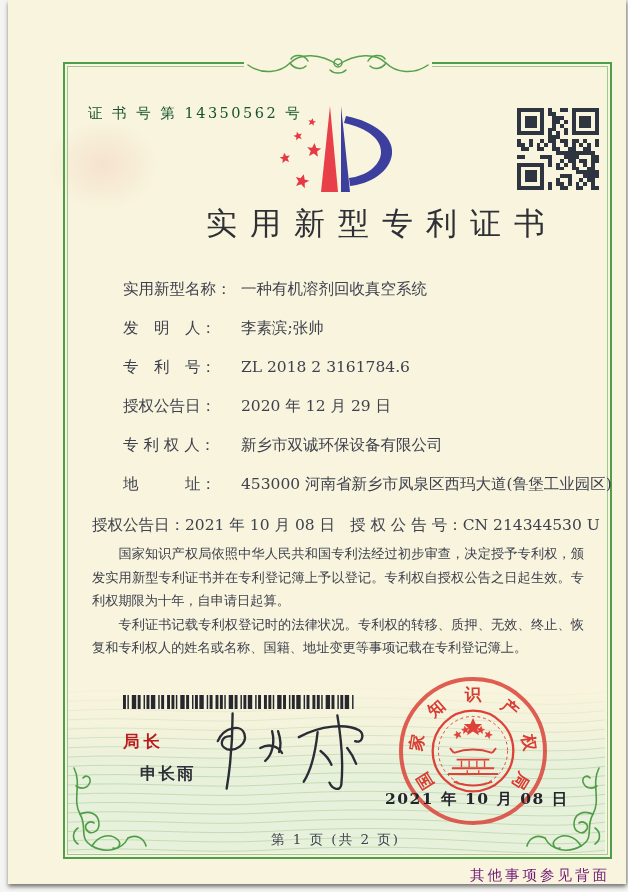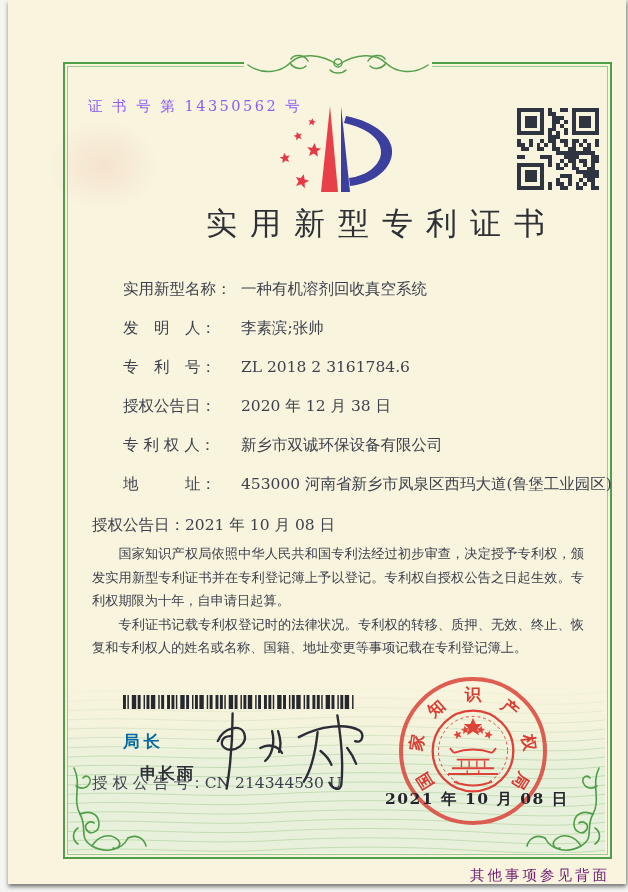--- a/index.html
+++ b/index.html
@@ -15,39 +15,39 @@
   
   .frame{position:absolute;left:55px;top:62px;width:545px;height:793px;border:2px solid var(--frame);}
   .frame-inner{position:absolute;inset:2px;border:1px solid var(--frame-light);}
   
   .band{position:absolute;left:60px;top:686px;width:537px;height:167px;overflow:hidden;
         background:linear-gradient(180deg,rgba(231,241,221,0) 0%,rgba(229,240,218,.9) 55%);
         -webkit-mask-image:linear-gradient(180deg,transparent,#000 45%);
         mask-image:linear-gradient(180deg,transparent,#000 45%);}
   .band svg{display:block;}
   
-  .cert-no{left:80px;top:97px;font-size:14.5px;letter-spacing:2.5px;color:#8b5cf6;}
+  .cert-no{left:80px;top:104px;font-size:14.5px;letter-spacing:2.5px;color:#14532d;}
   .title{left:55px;top:203px;width:625px;text-align:center;font-size:31px;letter-spacing:13px;
          text-indent:13px;color:#2e3036;font-weight:500;}
   .fields{left:84px;top:278px;width:494px;color:var(--ink);font-size:15.5px;margin-left:31px;}
   .field-row{display:flex;line-height:22px;margin-bottom:17px;}
   .field-row .lbl{white-space:pre;flex:0 0 118px;}
   .field-row .val{white-space:pre;}
-  .grant-row{left:84px;top:514px;width:494px;display:flex;color:var(--ink);font-size:15.5px;line-height:22px;flex-direction:column;}
+  .grant-row{left:84px;top:514px;width:494px;display:flex;color:var(--ink);font-size:15.5px;line-height:22px;}
   .grant-left{flex:0 0 258px;white-space:pre;}
   .grant-right{white-space:pre;}
   .paras{left:84px;top:542px;width:492px;color:#3e414d;font-size:13.2px;line-height:23.5px;
          text-align:justify;}
   .paras p{margin:0;text-indent:2em;}
   
   .barcode{left:115px;top:694px;width:232px;height:14px;}
   .barcode svg{width:100%;height:100%;}
   
   .signer-title{left:115px;top:731px;font-family:"DejaVu Sans","Liberation Sans",sans-serif;
-                font-size:16.5px;font-weight:600;letter-spacing:4px;color:#0369a1;}
+                font-size:16.5px;font-weight:600;letter-spacing:4px;color:#b91c1c;}
   .signer-name{left:115px;top:763px;font-family:"DejaVu Sans","Liberation Sans",sans-serif;
                font-size:16.5px;font-weight:600;letter-spacing:2px;color:#2e3038;margin-left:17px;}
   .signature{left:192px;top:703px;width:168px;height:96px;}
   
   .seal{left:391px;top:677px;width:148px;height:148px;border-radius:50%;
         border:4px solid rgba(217,60,50,.82);box-sizing:border-box;}
   .seal-ring{position:absolute;inset:0;}
   .seal-ring span{position:absolute;left:50%;top:50%;width:22px;height:22px;margin:-11px 0 0 -11px;
         display:flex;align-items:center;justify-content:center;color:var(--seal);
         font-size:16.5px;font-weight:700;transform-origin:center;}
@@ -290,21 +290,21 @@
         <div class="field-row">
           <span class="lbl">发　明　人：</span>
           <span class="val">李素滨;张帅</span>
         </div>
         <div class="field-row">
           <span class="lbl">专　利　号：</span>
           <span class="val">ZL 2018 2 3161784.6</span>
         </div>
         <div class="field-row">
           <span class="lbl">授权公告日：</span>
-          <span class="val">2020 年 12 月 38 日</span>
+          <span class="val">2020 年 12 月 29 日</span>
         </div>
         <div class="field-row">
           <span class="lbl">专 利 权 人：</span>
           <span class="val">新乡市双诚环保设备有限公司</span>
         </div>
         <div class="field-row">
           <span class="lbl">地　　　址：</span>
           <span class="val">453000 河南省新乡市凤泉区西玛大道(鲁堡工业园区)</span>
         </div>
       </div>
@@ -421,16 +421,17 @@
           </g>
           <g fill="none" stroke-width="1.4">
             <path d="M38,60 L38,67 M46,60 L46,67 M54,60 L54,67 M62,60 L62,67"></path>
             <path d="M44,74 L44,70 M56,74 L56,70"></path>
           </g>
         </g>
       </svg>
     </div>
     <div class="abs seal-date">2021 年 10 月 08 日</div>
 
+    <div class="abs page-num">第 1 页 (共 2 页)</div>
     <div class="abs back-note">其他事项参见背面</div>
 
   </div>
 </div>
 
 </body></html>

